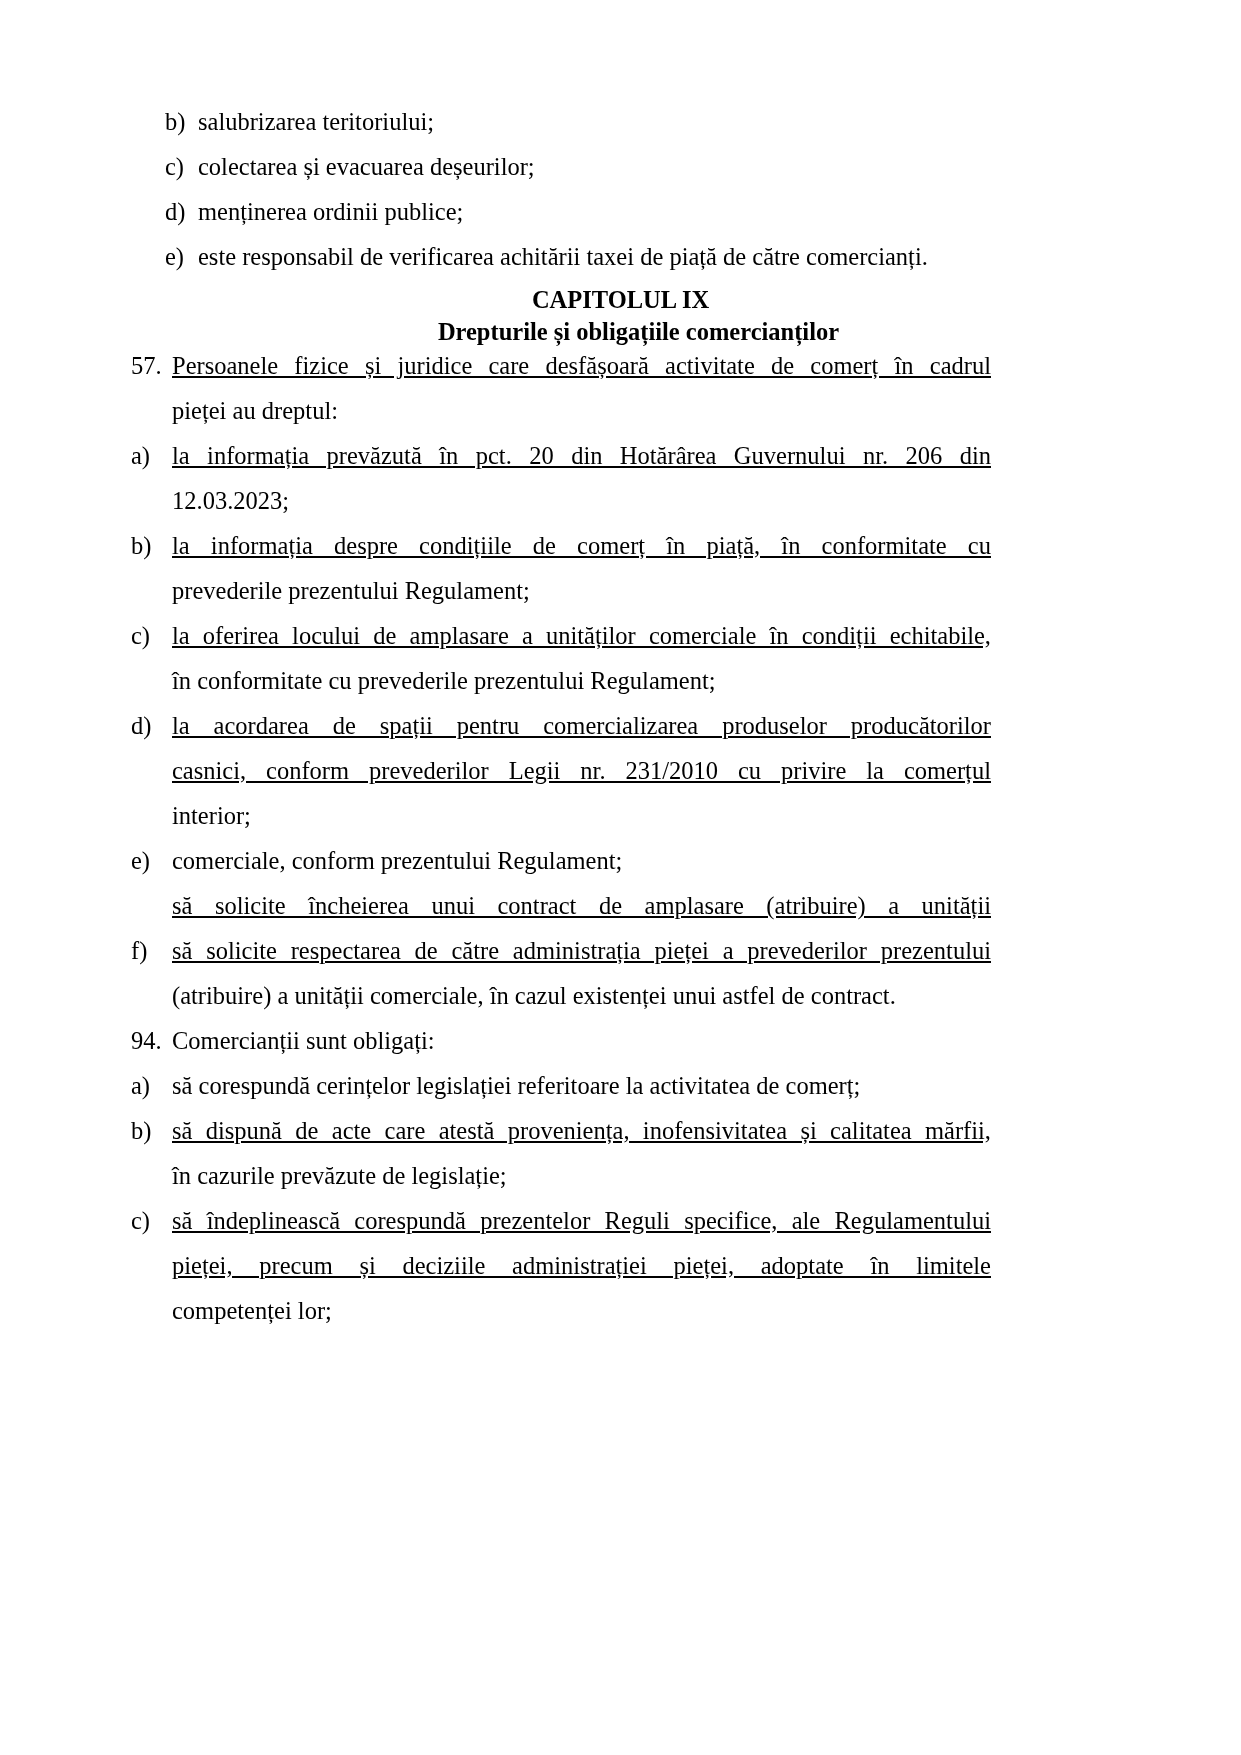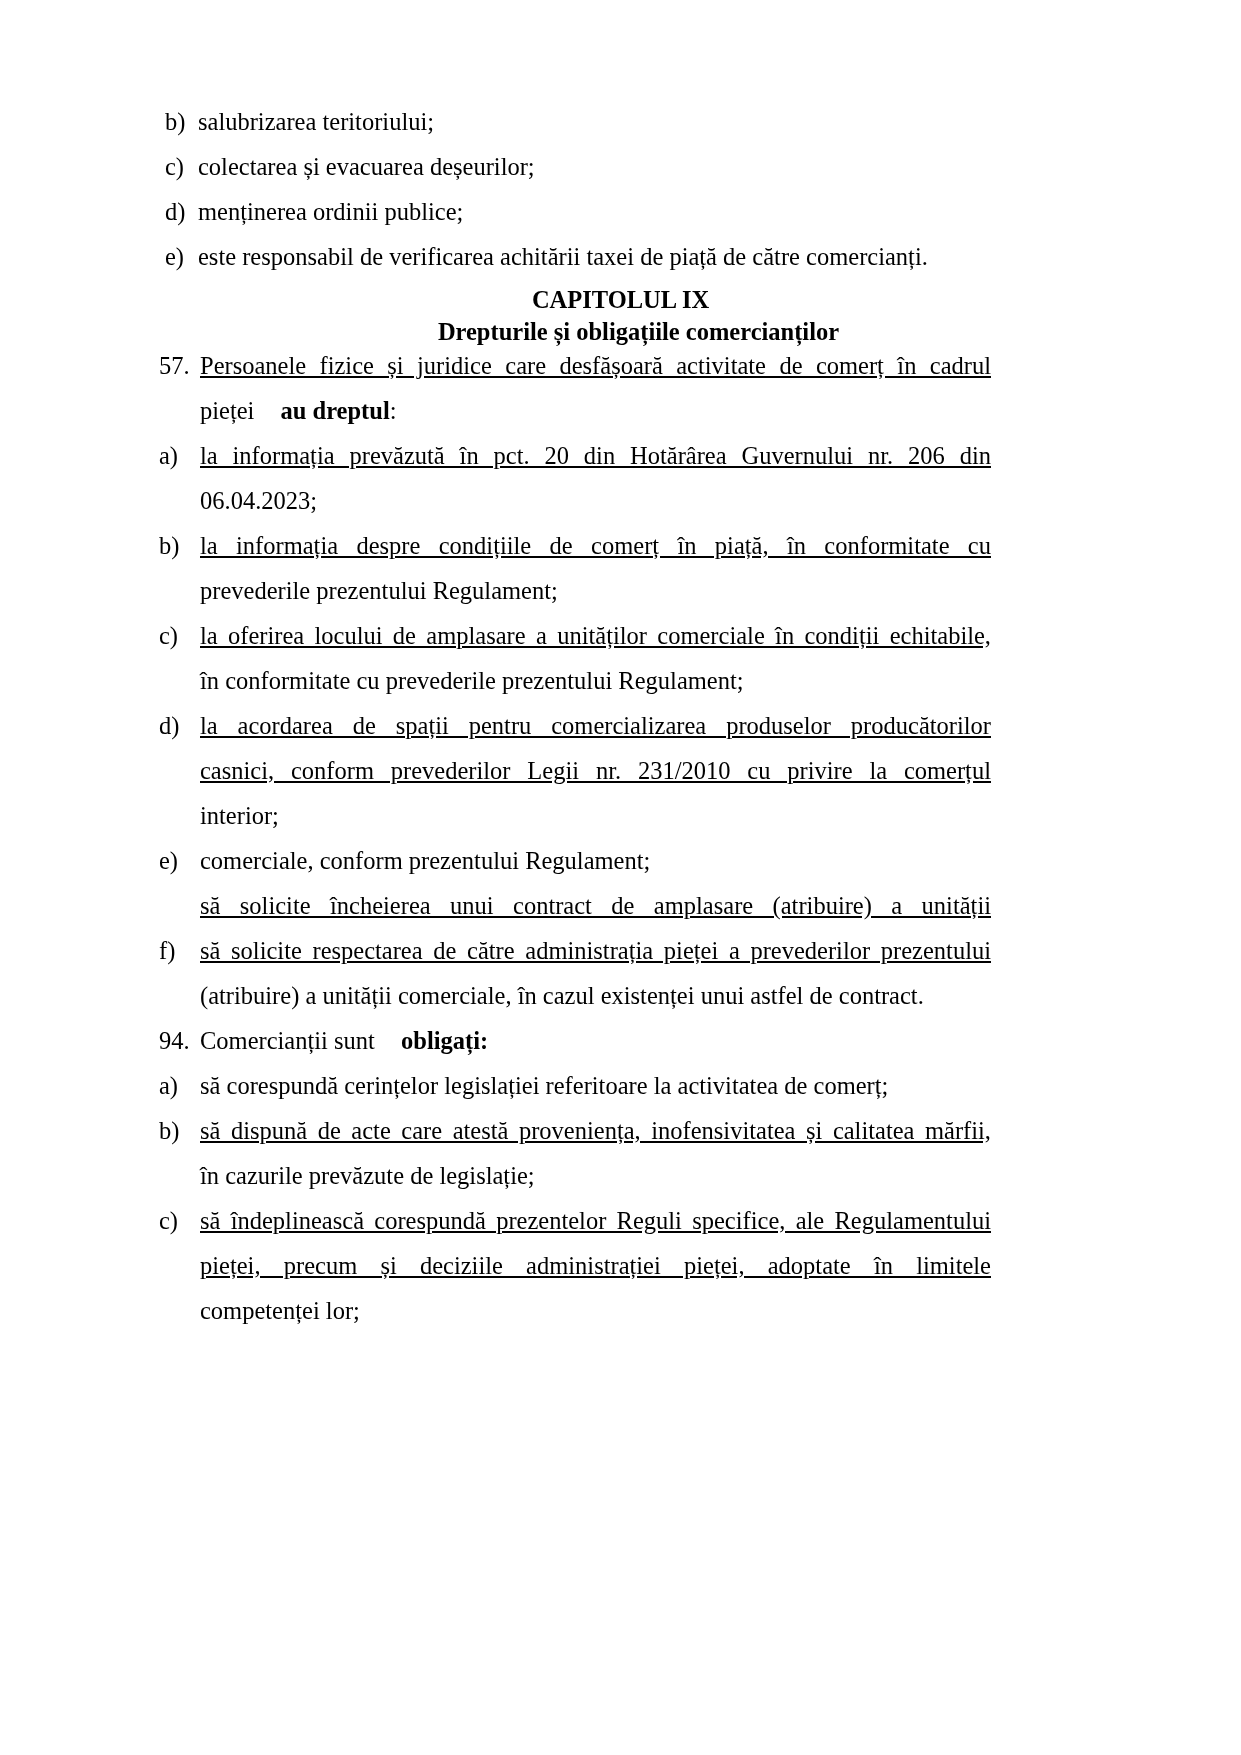--- a/index.html
+++ b/index.html
@@ -59,42 +59,41 @@
     }
     .item {
       display: flex;
       align-items: flex-start;
     }
     .item .lbl {
       flex: 0 0 41px;
       width: 41px;
       line-height: 45px;
       white-space: nowrap;
-      margin-left: 28px;
     }
     .item .txt {
       flex: 1;
       line-height: 45px;
       text-align: justify;
       text-align-last: left;
     }
     .line {
       display: block;
       height: 45px;
       line-height: 45px;
       white-space: nowrap;
     }
     .just {
       text-align: justify;
       text-align-last: justify;
       white-space: normal;
       overflow: hidden;
       text-decoration: underline;
     }
-    b { font-weight: bold; margin-left: 20px; }
+    b { font-weight: normal; }
   </style>
 </head>
 <body>
 
 <div class="page">
 
   <div class="sublist">
     <div class="sub-item">
       <span class="lbl">b)</span>
       <span>salubrizarea teritoriului;</span>
@@ -124,21 +123,21 @@
         <span class="line just">Persoanele fizice și juridice care desfășoară activitate de comerț în cadrul</span>
         <span class="line"><span>pieței </span><b>au dreptul</b><span>:</span></span>
       </div>
     </div>
 
     <div id="p57-items">
         <div class="item">
           <span class="lbl">a)</span>
           <div class="txt">
             <span class="line just">la informația prevăzută în pct. 20 din Hotărârea Guvernului nr. 206 din</span>
-            <span class="line">06.04.2023;</span>
+            <span class="line">12.03.2023;</span>
           </div>
         </div>
         <div class="item">
           <span class="lbl">b)</span>
           <div class="txt">
             <span class="line just">la informația despre condițiile de comerț în piață, în conformitate cu</span>
             <span class="line">prevederile prezentului Regulament;</span>
           </div>
         </div>
         <div class="item">

